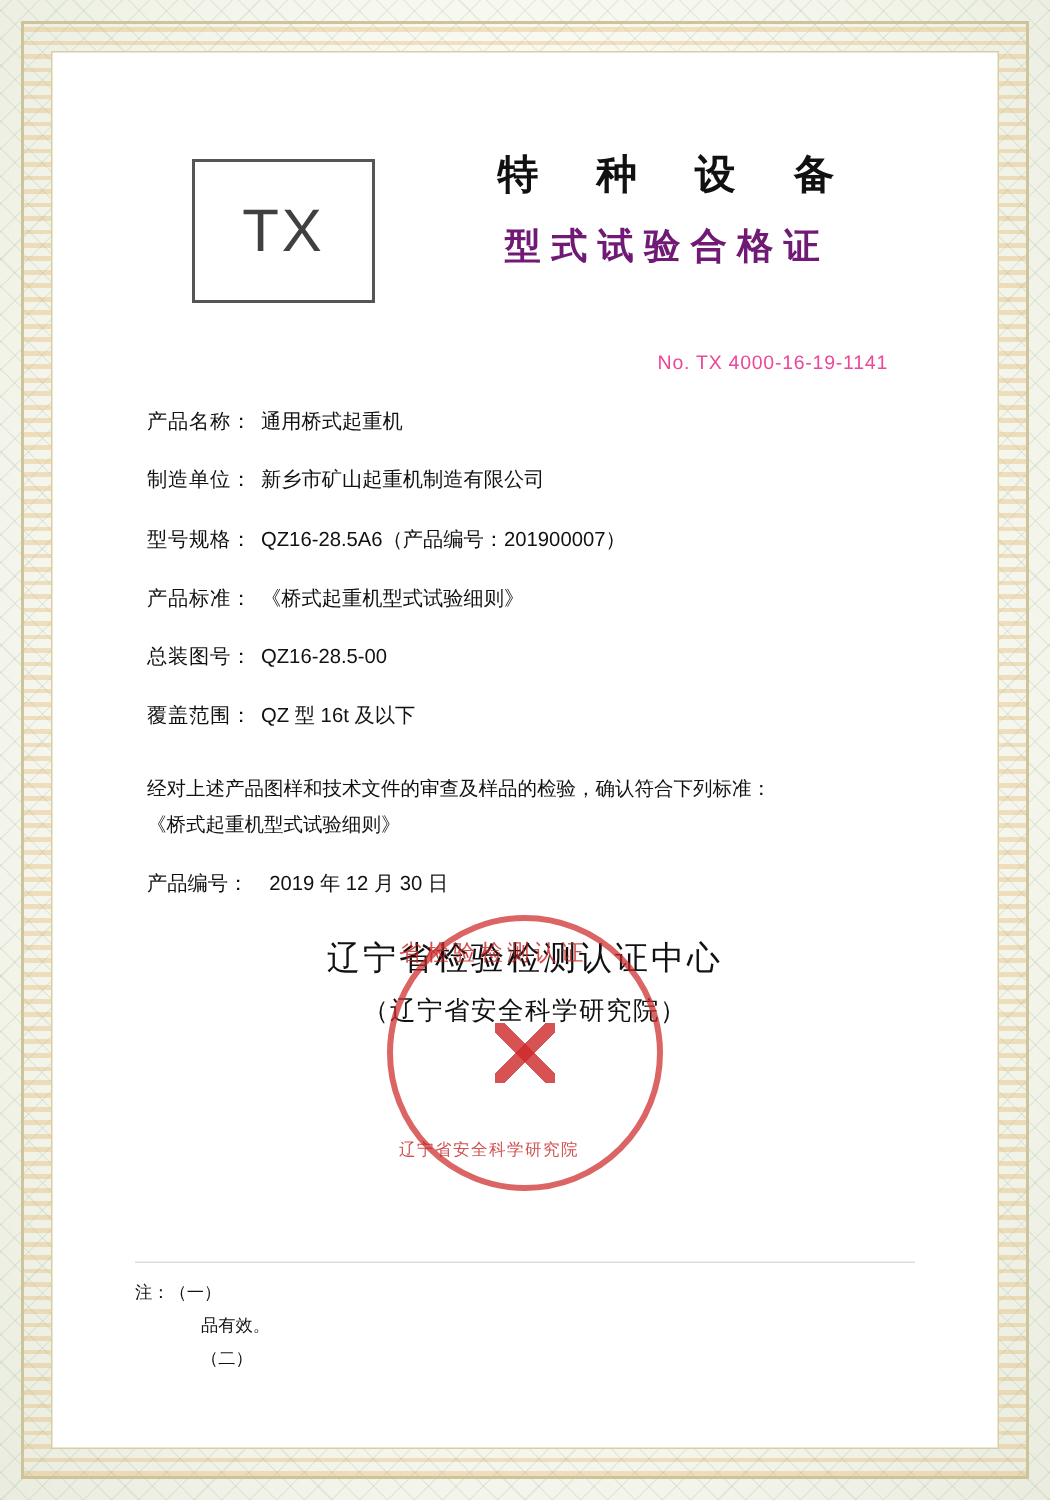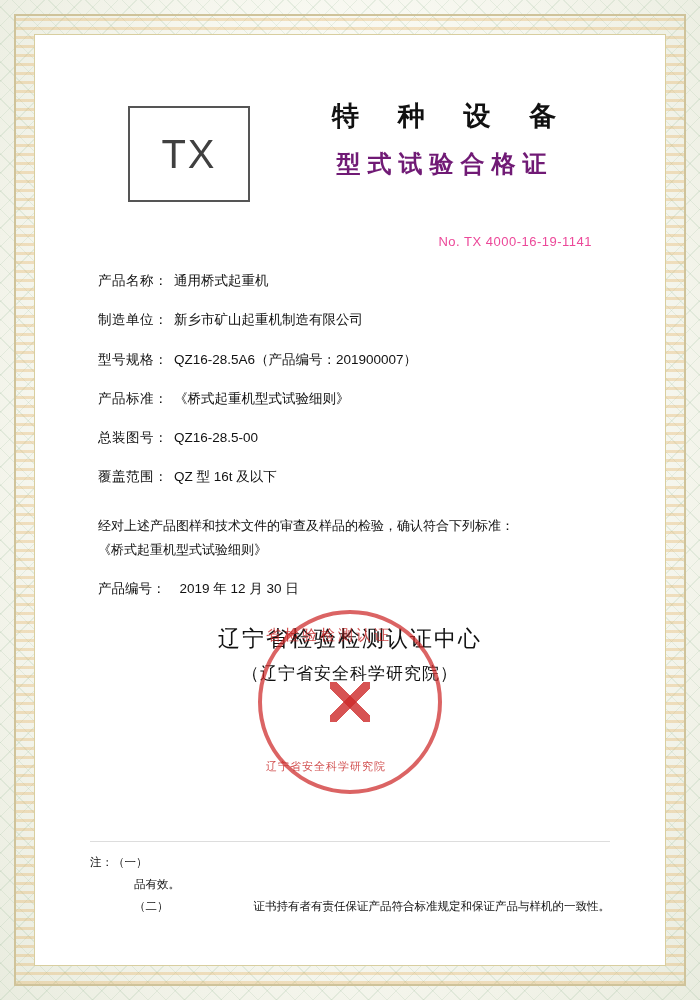--- a/index.html
+++ b/index.html
@@ -217,18 +217,17 @@
     <div class="notes">
       <div class="divider"></div>
       <div class="note-row">
         <span class="idx">注：（一）</span>
       </div>
       <div class="note-cont">
         <span class="txt">品有效。</span>
       </div>
       <div class="note-row note-cont">
         <span class="idx">（二）</span>
-        <span class="txt">证书持有者有责任保证产品符合标准规定和保证产品与样机的一致性。</span>
       </div>
     </div>
 
   </div>
 </div>
 
 </body></html>

